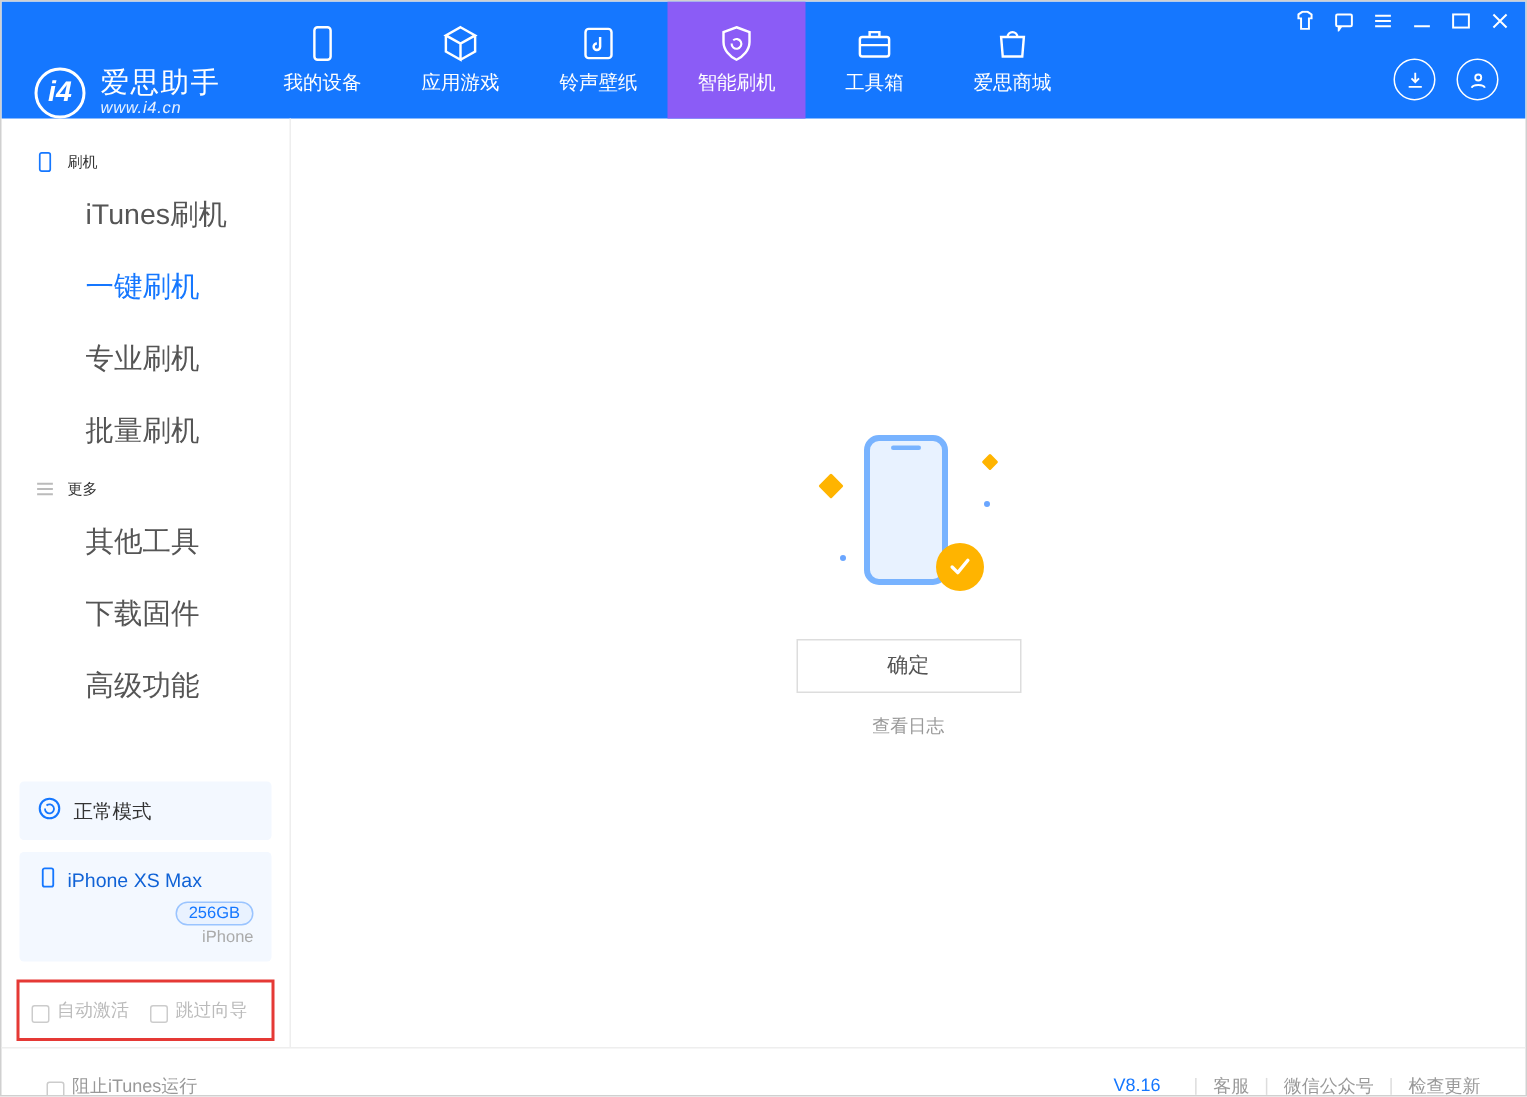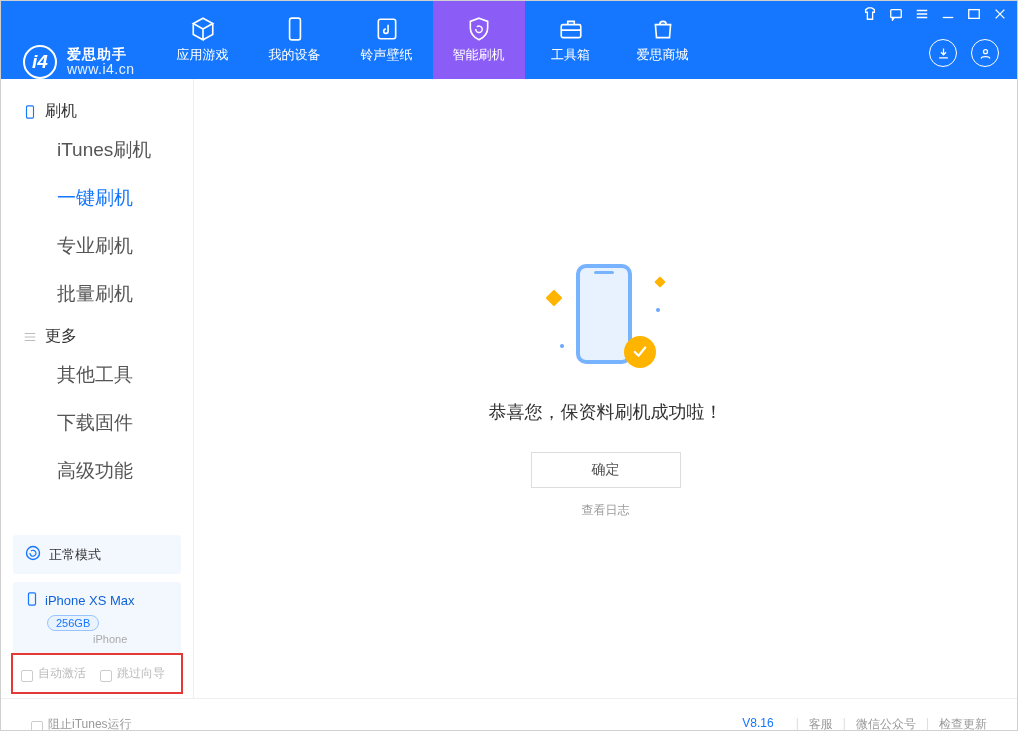--- a/index.html
+++ b/index.html
@@ -3,47 +3,47 @@
 <meta charset="utf-8">
 <style>
 * { margin: 0; padding: 0; box-sizing: border-box; font-family: "Microsoft YaHei", "PingFang SC", sans-serif; }
 body { background: #fff; width: 1018px; height: 731px; overflow: hidden; border: 1px solid #d0d0d0; }
 
 
 .header { height: 78px; background: #1577ff; display: flex; align-items: flex-end; color: #fff; position: relative; }
 .logo { display: flex; align-items: center; padding: 0 22px; gap: 10px; }
 .logo-icon { width: 34px; height: 34px; border: 2.5px solid #fff; border-radius: 50%; display: flex; align-items: center; justify-content: center; font-weight: bold; font-size: 19px; font-style: italic; }
 .logo-text { line-height: 1.1; }
-.logo-text .cn { font-size: 14px; font-weight: 700; letter-spacing: 1px; }
-.logo-text .en { font-size: 14px; opacity: .9; letter-spacing: .5px; }
+.logo-text .cn { font-size: 19px; font-weight: 400; letter-spacing: 1px; }
+.logo-text .en { font-size: 11px; opacity: .9; letter-spacing: .5px; font-style: italic; }
 
 .nav { display: flex; height: 100%; }
 .nav-item { width: 92px; height: 100%; display: flex; flex-direction: column; align-items: center; justify-content: center; gap: 4px; cursor: pointer; font-size: 13px; }
 .nav-item.active { background: #8b5cf6; }
 .nav-item .nav-ico { width: 26px; height: 26px; display: flex; align-items: center; justify-content: center; }
 .nav-item .nav-ico svg { width: 26px; height: 26px; }
 
 .window-controls { position: absolute; top: 6px; right: 10px; display: flex; gap: 12px; align-items: center; }
 .window-controls span { width: 14px; height: 14px; display: inline-flex; align-items: center; justify-content: center; color: #fff; cursor: pointer; }
 .window-controls svg { width: 14px; height: 14px; stroke: #fff; fill: none; stroke-width: 1.5; }
 
 .header-right { position: absolute; right: 18px; bottom: 12px; display: flex; gap: 14px; }
 .header-right .circ { width: 28px; height: 28px; border: 1.8px solid #fff; border-radius: 50%; display: flex; align-items: center; justify-content: center; cursor: pointer; }
 .header-right svg { width: 15px; height: 15px; stroke: #fff; fill: none; stroke-width: 2; }
 
 
 .body { display: flex; height: 619px; }
 .sidebar { width: 193px; border-right: 1px solid #eee; padding-top: 14px; position: relative; }
-.side-group { padding: 8px 0 4px 22px; font-size: 16px; color: #333; display: flex; align-items: center; gap: 8px; }
+.side-group { padding: 8px 0 4px 22px; font-size: 10px; color: #333; display: flex; align-items: center; gap: 8px; }
 .side-group .grp-ico { width: 14px; display: inline-flex; }
 .side-group svg { width: 14px; height: 14px; }
 .side-item { padding: 11px 0 11px 56px; font-size: 19px; color: #555; cursor: pointer; }
 .side-item.active { color: #1577ff; }
 
-.mode-box, .device-box { margin: 8px 12px; background: #f3f8ff; border-radius: 3px; padding: 10px 12px; font-size: 13px; color: #333; }
+.mode-box, .device-box { margin: 8px 12px; background: #f3f8ff; border-radius: 3px; padding: 10px 12px; font-size: 13px; color: #333; text-align: right; }
 .mode-box { display: flex; align-items: center; gap: 8px; margin-top: 40px; }
 .device-box .dev-name { color: #1062d6; font-weight: 500; display: flex; align-items: center; gap: 6px; }
 .device-box .cap { display: inline-block; margin: 6px 0 2px 22px; font-size: 11px; color: #1577ff; border: 1px solid #9ac4ff; border-radius: 10px; padding: 1px 8px; background: #e9f2ff; }
 .device-box .type { margin-left: 22px; font-size: 11px; color: #aaa; padding-left: 46px; }
 
 .bottom-checks { position: absolute; left: 10px; right: 10px; bottom: 4px; border: 2px solid #e53935; padding: 10px 8px; display: flex; gap: 14px; font-size: 12px; color: #bbb; }
 .chk { display: flex; align-items: flex-end; gap: 5px; cursor: pointer; }
 .chk .box { width: 12px; height: 12px; border: 1px solid #ccc; border-radius: 2px; }
 
 
@@ -79,32 +79,32 @@
     <div class="logo-text">
       <div class="cn">爱思助手</div>
       <div class="en">www.i4.cn</div>
     </div>
   </div>
 
   <div class="nav">
     <div class="nav-item">
       <span class="nav-ico">
           <svg viewBox="0 0 24 24">
+            <rect x="7" y="2" width="10" height="20" rx="2" fill="none" stroke="#fff" stroke-width="1.5"></rect>
+          </svg>
+        </span>
+      <span>我的设备</span>
+    </div>
+    <div class="nav-item">
+      <span class="nav-ico">
+          <svg viewBox="0 0 24 24">
             <path d="M12 2 L21 7 L12 12 L3 7 Z M3 7 V17 L12 22 V12 M21 7 V17 L12 22" fill="none" stroke="#fff" stroke-width="1.5"></path>
           </svg>
         </span>
       <span>应用游戏</span>
-    </div>
-    <div class="nav-item">
-      <span class="nav-ico">
-          <svg viewBox="0 0 24 24">
-            <rect x="7" y="2" width="10" height="20" rx="2" fill="none" stroke="#fff" stroke-width="1.5"></rect>
-          </svg>
-        </span>
-      <span>我的设备</span>
     </div>
     <div class="nav-item">
       <span class="nav-ico">
           <svg viewBox="0 0 24 24">
             <rect x="4" y="3" width="16" height="18" rx="2" fill="none" stroke="#fff" stroke-width="1.5"></rect>
             <path d="M13 8 v6 a2 2 0 1 1 -2 -2" fill="none" stroke="#fff" stroke-width="1.5"></path>
           </svg>
         </span>
       <span>铃声壁纸</span>
     </div>
@@ -250,21 +250,20 @@
       <div class="check">
           <svg width="18" height="18" viewBox="0 0 24 24">
             <path d="M5 12 l5 5 l9 -11" fill="none" stroke="#fff" stroke-width="3" stroke-linecap="round" stroke-linejoin="round"></path>
           </svg>
         </div>
       <div class="dot d1"></div>
         <div class="dot d2"></div>
         <div class="dot d3"></div>
         <div class="dot d4"></div>
     </div>
-    <div class="msg">恭喜您，保资料刷机成功啦！</div>
     <button class="ok-btn">确定</button>
     <a class="view-log">查看日志</a>
   </div>
 
 </div>
 
 <div class="footer">
   <div class="left">
     <label class="chk">
       <span class="box"></span>

